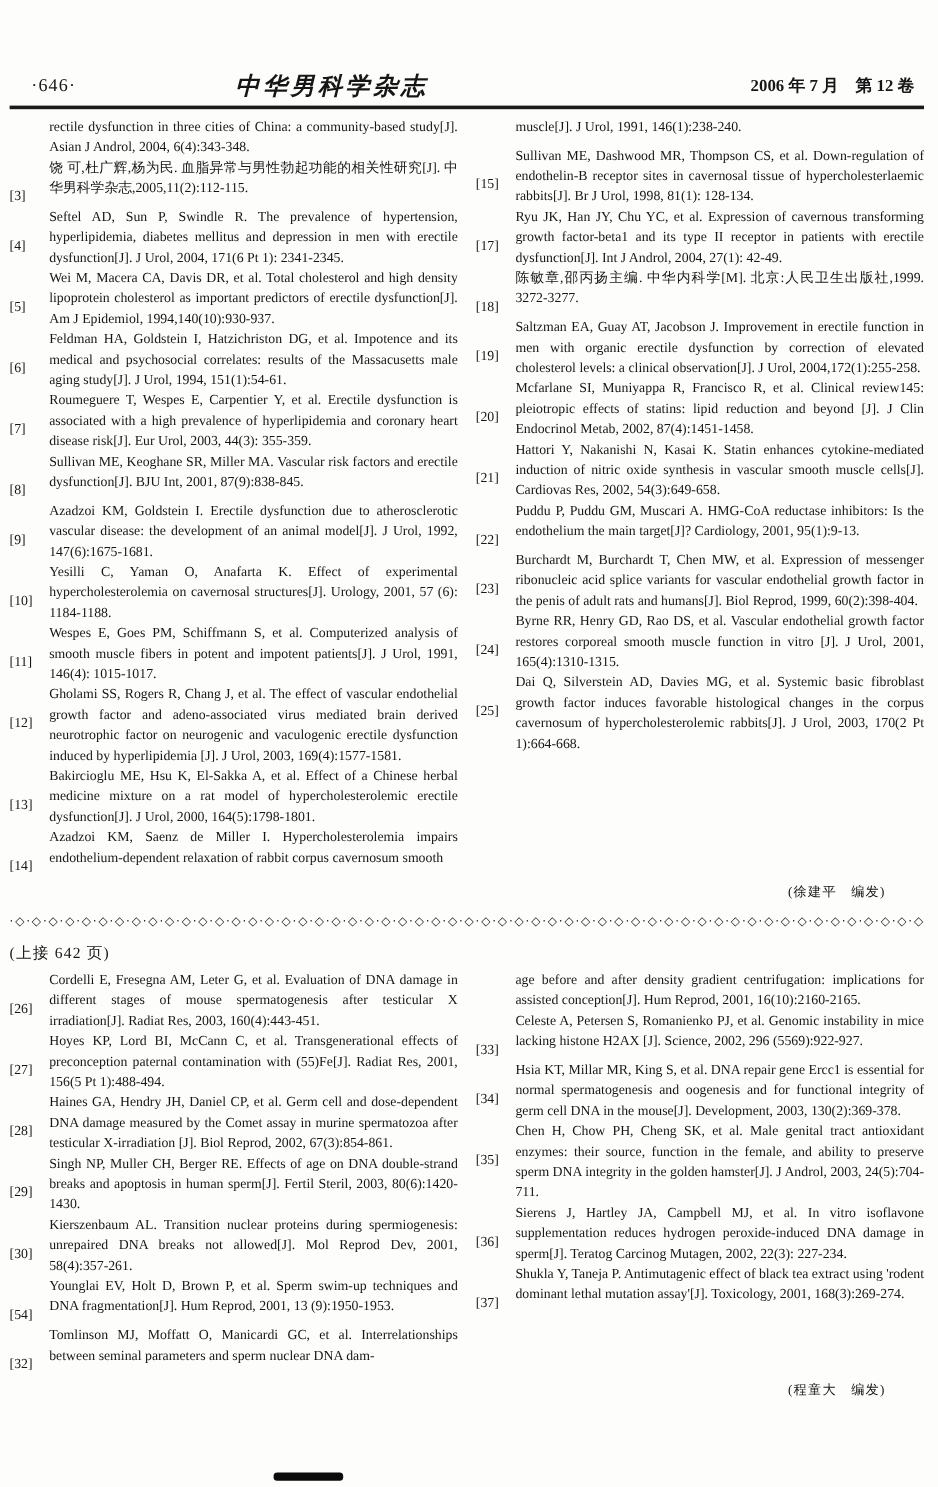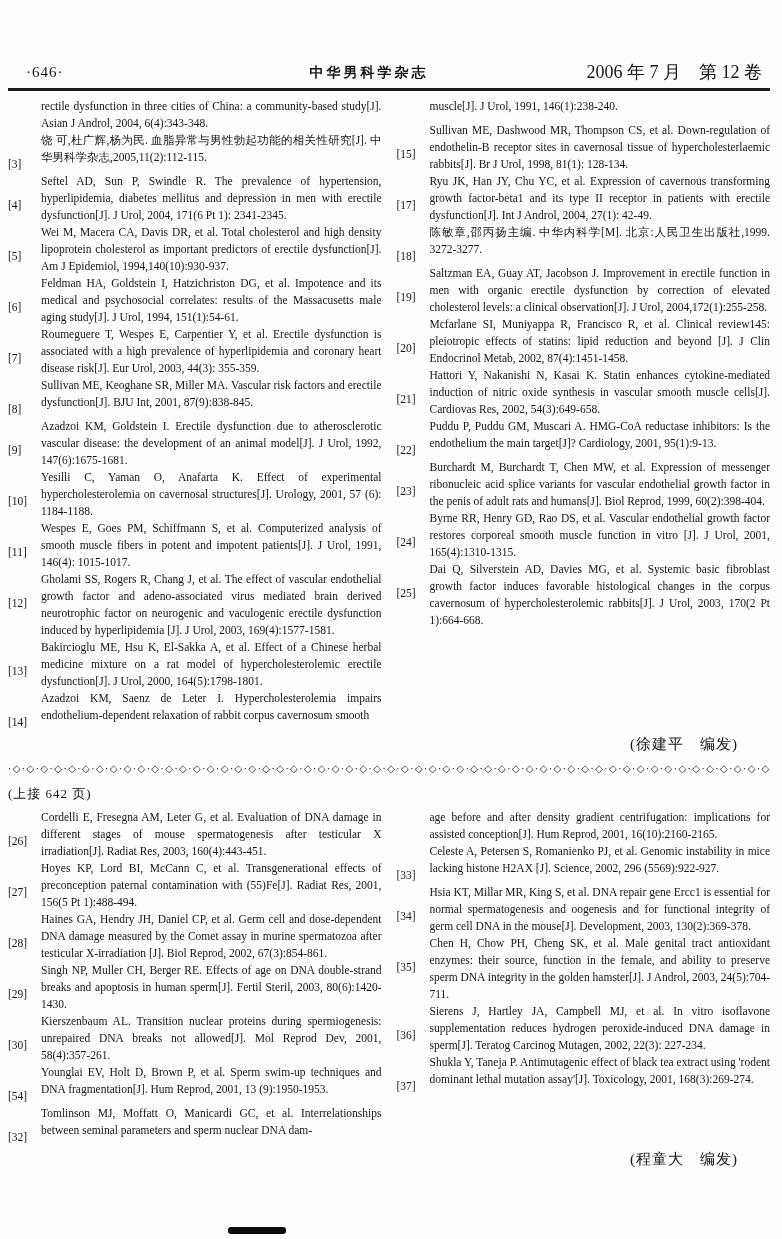--- a/index.html
+++ b/index.html
@@ -16,33 +16,33 @@
     overflow:hidden;
     padding:0 12px 0 8px;
   }
   
   .header {
     display:flex; align-items:flex-end;
     padding:64px 8px 7px 18px;
     border-bottom:3px solid #1b1b1b;
   }
   .pagenum { width:170px; font-size:15px; letter-spacing:1px; }
-  .jtitle  { flex:1; text-align:center; font-size:14px; font-weight:bold; letter-spacing:3px; }
-  .issue   { width:220px; text-align:right; font-size:18px; }
+  .jtitle  { flex:1; font-size:20px; font-weight:bold; letter-spacing:3px;font-style:italic; }
+  .issue   { width:220px; text-align:right; font-size:14px;font-weight:bold; }
   
   .cols { display:flex; gap:15px; margin-top:7px;justify-content:space-between; }
   .col  { flex:1; min-width:0; }
   .ref  { display:flex; }
   .ref-num  { flex:none; width:33px; white-space:nowrap;margin-top:24px; }
   .ref-text { flex:1; text-align:justify; }
   
   .editor-note {
     text-align:right;
     padding-right:32px;
-    font-size:15px;
+    font-size:11px;
     letter-spacing:1px;
     margin-top:5px;
   }
   
   .ornament {
     margin-top:7px;
     font-family:"DejaVu Sans",sans-serif;
     font-size:10px;
     letter-spacing:1.5px;
     color:#1d1d1d;
@@ -134,21 +134,21 @@
           <span class="ref-text">Gholami SS, Rogers R, Chang J, et al. The effect of vascular endothelial growth factor and adeno-associated virus mediated brain derived neurotrophic factor on neurogenic and vaculogenic erectile dysfunction induced by hyperlipidemia [J]. J Urol, 2003, 169(4):1577-1581.</span>
         </div>
 
         <div class="ref">
           <span class="ref-num">[13]</span>
           <span class="ref-text">Bakircioglu ME, Hsu K, El-Sakka A, et al. Effect of a Chinese herbal medicine mixture on a rat model of hypercholesterolemic erectile dysfunction[J]. J Urol, 2000, 164(5):1798-1801.</span>
         </div>
 
         <div class="ref">
           <span class="ref-num">[14]</span>
-          <span class="ref-text">Azadzoi KM, Saenz de Leter I. Hypercholesterolemia impairs endothelium-dependent relaxation of rabbit corpus cavernosum smooth</span>
+          <span class="ref-text">Azadzoi KM, Saenz de Miller I. Hypercholesterolemia impairs endothelium-dependent relaxation of rabbit corpus cavernosum smooth</span>
         </div>
       </div>
     <div class="col">
 
         <div class="ref">
           <span class="ref-num"></span>
           <span class="ref-text">muscle[J]. J Urol, 1991, 146(1):238-240.</span>
         </div>
 
         <div class="ref">

